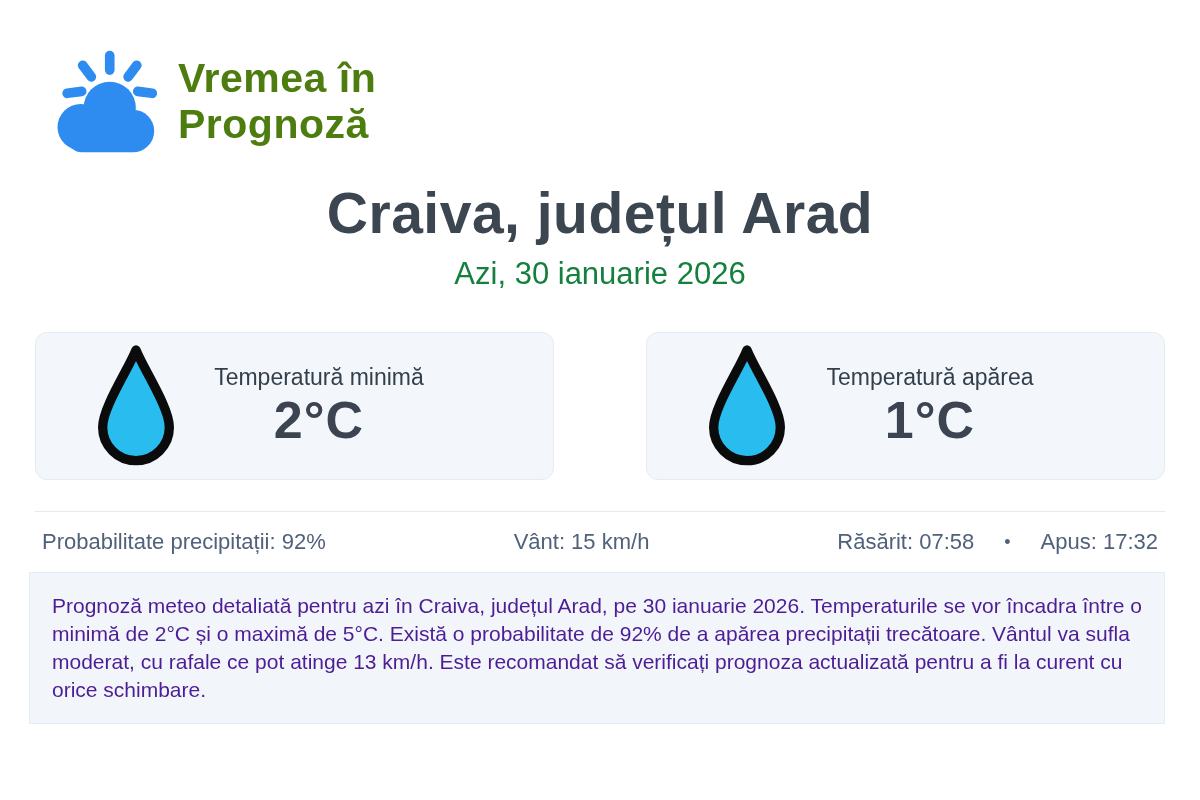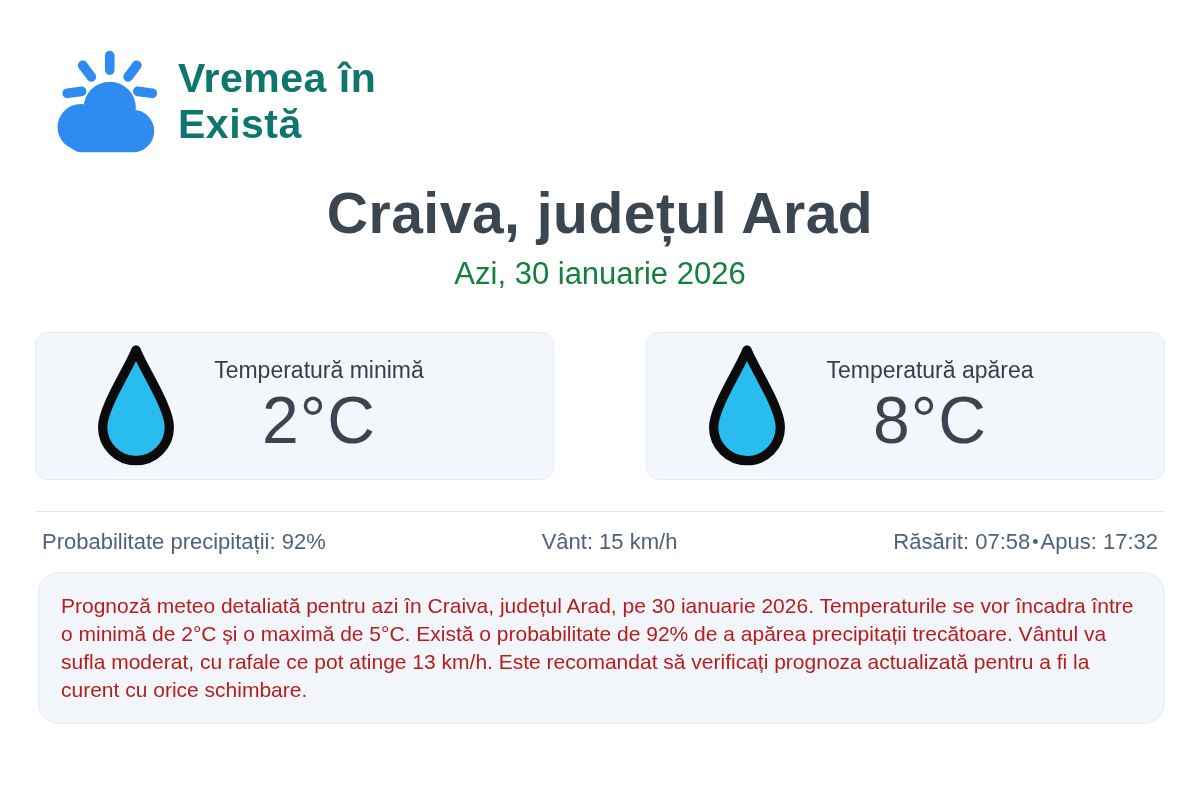--- a/index.html
+++ b/index.html
@@ -14,21 +14,21 @@
   .page { width: 1200px; height: 800px; position: relative; }
 
   
   .logo-row {
     display: flex; align-items: center; gap: 18px;
     margin: 46px 0 0 44px;
   }
   .logo-icon { width: 116px; height: 112px; flex: 0 0 auto; }
   .logo-text {
     font-size: 41px; font-weight: 700; line-height: 1.12;
-    color: #0f766e; letter-spacing: 0.5px;
+    color: #4d7c0f; letter-spacing: 0.5px;
   }
 
   
   .page-title {
     margin-top: 22px;
     text-align: center;
     font-size: 57px; font-weight: 700; color: #3c4650;
     letter-spacing: 0.5px;
   }
   .page-subtitle {
@@ -52,48 +52,48 @@
     padding-left: 56px;
   }
   .droplet { width: 88px; height: 128px; flex: 0 0 auto; }
   .temp-text {
     flex: 1;
     padding-right: 95px;
     display: flex; flex-direction: column; align-items: center;
   }
   .temp-label { font-size: 23px; color: #333f4b; }
   .temp-value {
-    font-size: 66px; font-weight: 400; color: #3b4450;
+    font-size: 52px; font-weight: 700; color: #3b4450;
     line-height: 1.05; margin-top: 2px;
     letter-spacing: 1px;
   }
 
   
   .divider {
     margin: 31px 35px 0 35px;
     border-top: 1px solid #e9e9e9;
     height: 0;
   }
   .stats-row {
     margin: 17px 42px 0 42px;
     display: flex; align-items: flex-end; justify-content: space-between;
     font-size: 22px; color: #50617a;
   }
-  .stat-sun { display: flex; align-items: center; gap: 2px; }
+  .stat-sun { display: flex; align-items: center; gap: 30px; }
   .stat-bullet { font-size: 18px; color: #50617a; }
 
   
   .description-box {
-    margin: 17px 35px 0 38px;
+    margin: 17px 35px 0 29px;
     background: #f2f6fa;
     border: 1px solid #e6ecf3;
-    border-radius: 21px;
+    border-radius: 0;
     padding: 19px 22px;
     font-size: 21px; line-height: 28px;
-    color: #b91c1c;
+    color: #4c1d95;
   }
 
   
   .footer {
     position: absolute;
     right: 42px; top: 750px;
     font-size: 19px; color: #9aa2ad;
   }
 </style>
 </head>
@@ -112,21 +112,21 @@
       </g>
       <g fill="#2e8bf0">
         <circle cx="68" cy="62" r="27"></circle>
         <circle cx="38" cy="82" r="24"></circle>
         <circle cx="92" cy="86" r="22"></circle>
         <rect x="24" y="78" width="80" height="30" rx="15"></rect>
       </g>
     </svg>
     <div class="logo-text">
       <div>Vremea în</div>
-      <div>Există</div>
+      <div>Prognoză</div>
     </div>
   </div>
 
   <h1 class="page-title">Craiva, județul Arad</h1>
   <div class="page-subtitle">Azi, 30 ianuarie 2026</div>
 
   <div class="cards-row">
 
     <div class="temp-card">
       <svg class="droplet" viewBox="0 0 64 96" aria-hidden="true">
@@ -137,21 +137,21 @@
         <div class="temp-value">2°C</div>
       </div>
     </div>
 
     <div class="temp-card">
       <svg class="droplet" viewBox="0 0 64 96" aria-hidden="true">
         <path d="M32 6 C 26 21, 7 49, 7 64 a 25 25 0 0 0 50 0 C 57 49, 38 21, 32 6 Z" fill="#29bdef" stroke="#0b0b0b" stroke-width="7" stroke-linejoin="round"></path>
       </svg>
       <div class="temp-text">
         <div class="temp-label">Temperatură apărea</div>
-        <div class="temp-value">8°C</div>
+        <div class="temp-value">1°C</div>
       </div>
     </div>
 
   </div>
 
   <div class="divider"></div>
 
   <div class="stats-row">
     <span>Probabilitate precipitații: 92%</span>
     <span>Vânt: 15 km/h</span>

